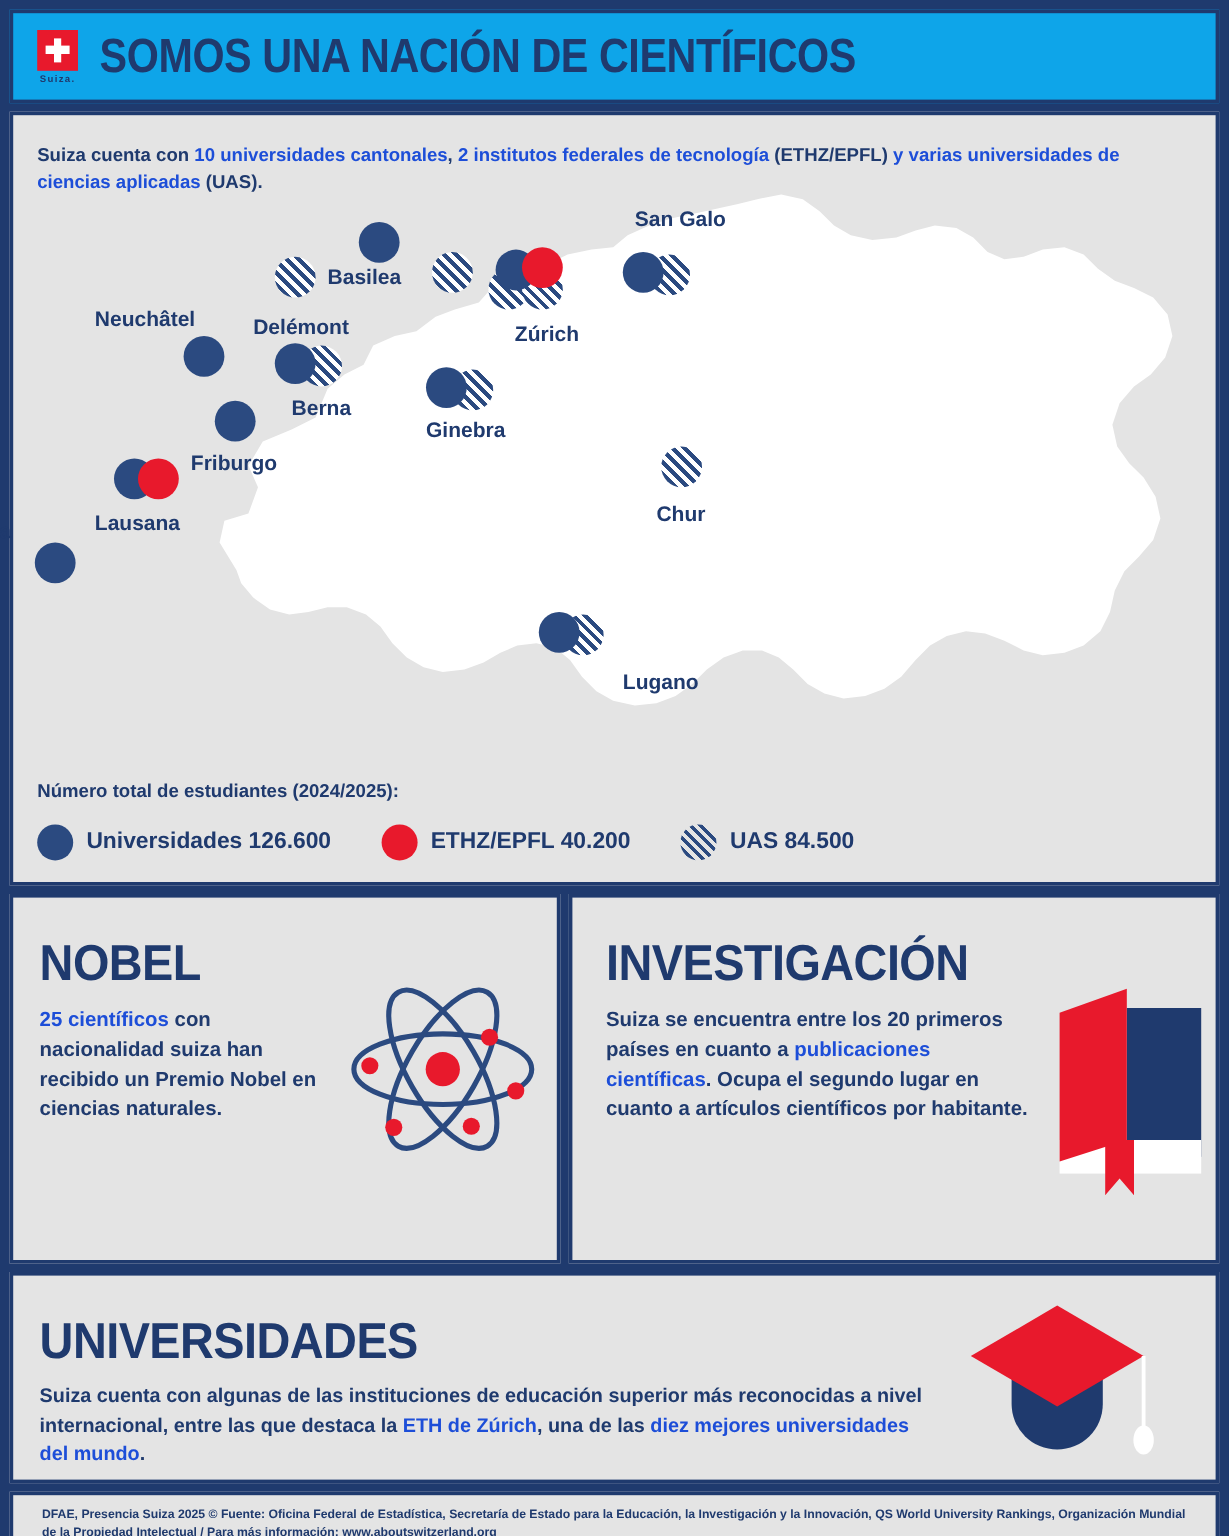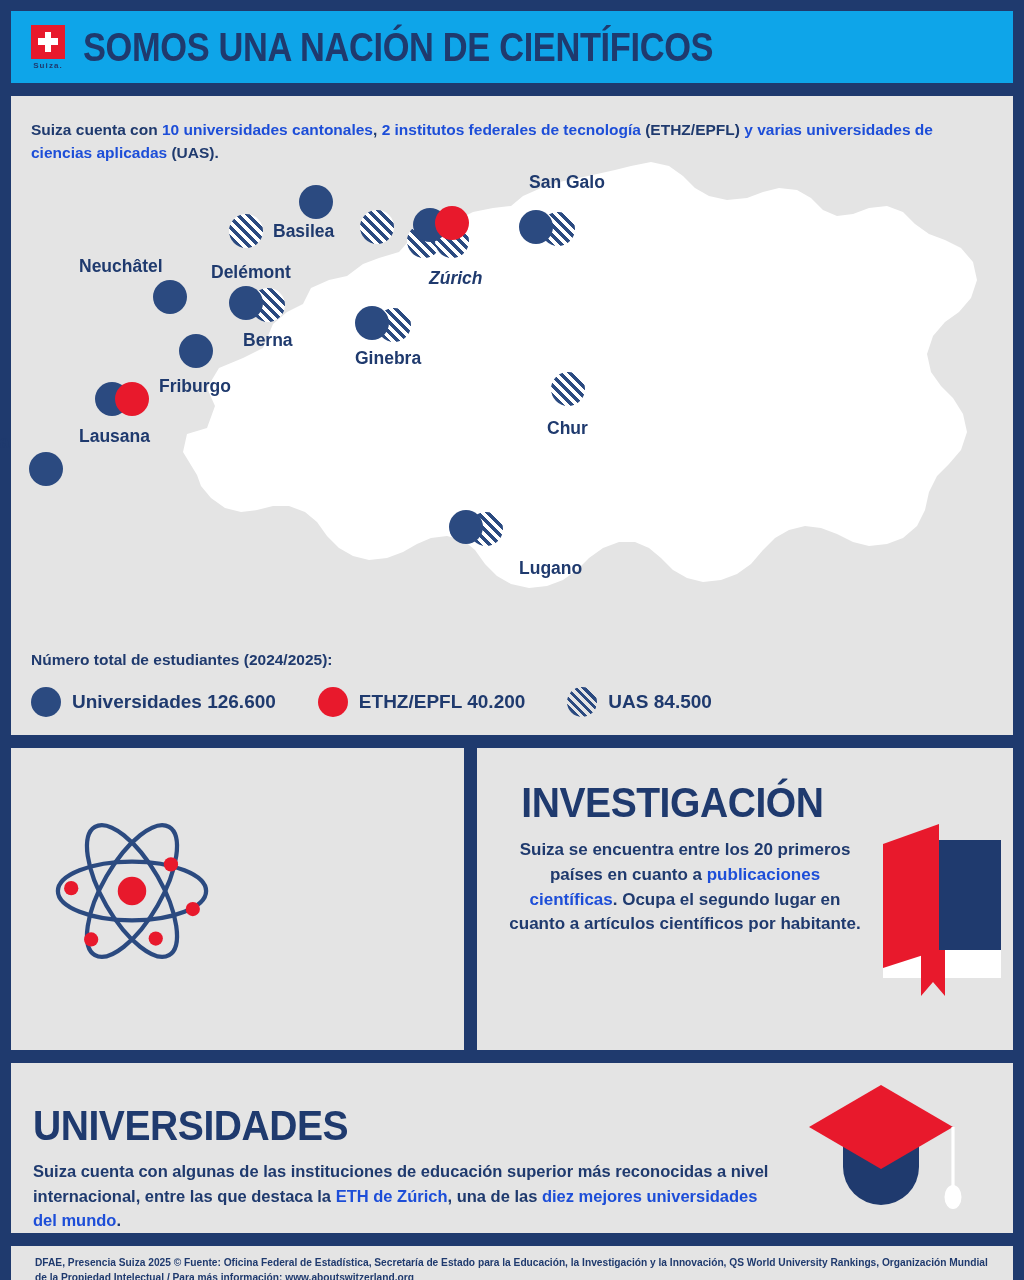--- a/index.html
+++ b/index.html
@@ -199,21 +199,21 @@
     line-height: 1.46;
   }
   .panel-icon { flex: 0 0 auto; }
 
   
   .bottom-panel {
     background: #e4e4e4;
     border: 3px solid #1f3a6e;
     flex: 0 0 176px;
     display: flex;
-    align-items: flex-end;
+    align-items: center;
     padding: 26px 0 0 22px;
     position: relative;
     overflow: hidden;
   }
   .bottom-heading {
     font-size: 42px;
     font-weight: bold;
     color: #1f3a6e;
     line-height: 1;
     letter-spacing: -0.5px;
@@ -308,21 +308,21 @@
       </div>
       <div class="marker" style="left:424px; top:72px;">
         <div class="dot-hatch"></div>
       </div>
       <div class="marker" style="left:402px; top:56px;">
         <div class="dot-navy"></div>
       </div>
       <div class="marker" style="left:424px; top:54px;">
         <div class="dot-red"></div>
       </div>
-      <div class="city-label" style="left:418px; top:118px;font-style:italic;">Zúrich</div>
+      <div class="city-label" style="left:418px; top:118px;">Zúrich</div>
 
       <div class="marker" style="left:530px; top:60px;">
         <div class="dot-hatch"></div>
       </div>
       <div class="marker" style="left:508px; top:58px;">
         <div class="dot-navy"></div>
       </div>
       <div class="city-label" style="left:518px; top:22px;">San Galo</div>
 
       <div class="marker" style="left:142px; top:128px;">
@@ -393,39 +393,45 @@
           <div class="legend-swatch sw-hatch"></div>
           <div class="legend-text">UAS 84.500</div>
         </div>
       </div>
     </div>
   </div>
 
   <div class="mid-row">
 
     <div class="panel panel-nobel">
+      <div class="panel-text" style="width:210px;">
+        <div class="panel-heading">NOBEL</div>
+        <div class="panel-body">
+          <span class="red">25 científicos</span><span> con nacionalidad suiza han recibido un Premio Nobel en ciencias naturales.</span>
+        </div>
+      </div>
       <div class="panel-icon" style="margin-left:4px; margin-top:14px;">
         <svg width="190" height="190" viewBox="0 0 200 200">
           <g fill="none" stroke="#2b4a80" stroke-width="4.5">
             <ellipse cx="100" cy="100" rx="78" ry="31"></ellipse>
             <ellipse cx="100" cy="100" rx="78" ry="31" transform="rotate(60 100 100)"></ellipse>
             <ellipse cx="100" cy="100" rx="78" ry="31" transform="rotate(120 100 100)"></ellipse>
           </g>
           <circle cx="100" cy="100" r="15" fill="#e8192c"></circle>
           <circle cx="141" cy="72" r="7.5" fill="#e8192c"></circle>
           <circle cx="36" cy="97" r="7.5" fill="#e8192c"></circle>
           <circle cx="164" cy="119" r="7.5" fill="#e8192c"></circle>
           <circle cx="57" cy="151" r="7.5" fill="#e8192c"></circle>
           <circle cx="125" cy="150" r="7.5" fill="#e8192c"></circle>
         </svg>
       </div>
     </div>
 
     <div class="panel panel-research">
-      <div class="panel-text" style="width:330px;text-align:center;">
+      <div class="panel-text" style="width:330px;">
         <div class="panel-heading">INVESTIGACIÓN</div>
         <div class="panel-body">
           <span>Suiza se encuentra entre los 20 primeros países en cuanto a </span><span class="red">publicaciones científicas</span><span>. Ocupa el segundo lugar en cuanto a artículos científicos por habitante.</span>
         </div>
       </div>
       <div class="panel-icon" style="margin-left:6px; margin-top:36px;">
         <svg width="142" height="180" viewBox="0 0 142 180">
 
           <rect x="68" y="22" width="62" height="124" fill="#1f3a6e"></rect>
 

